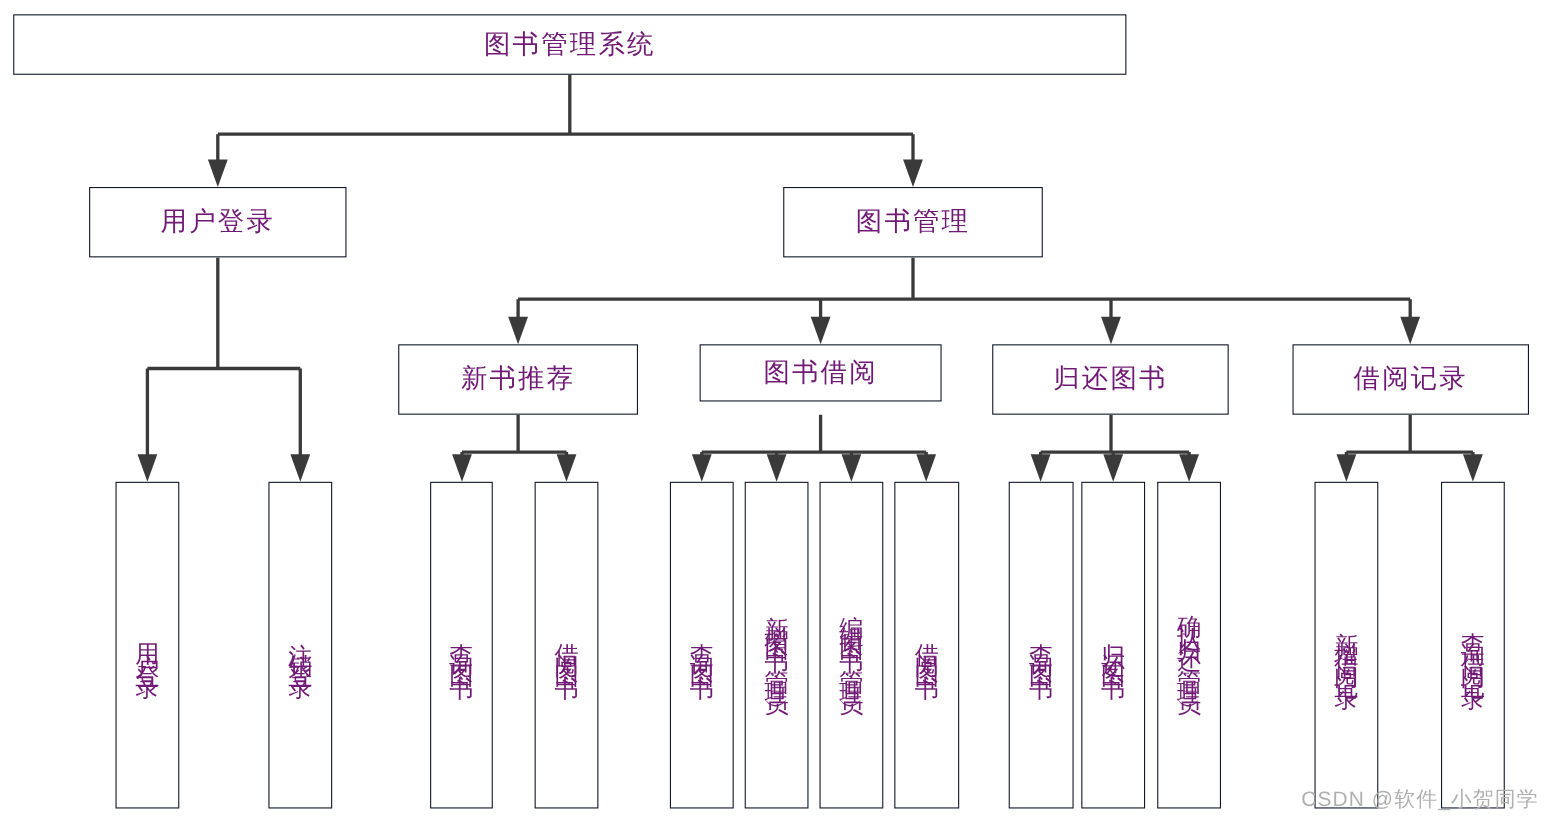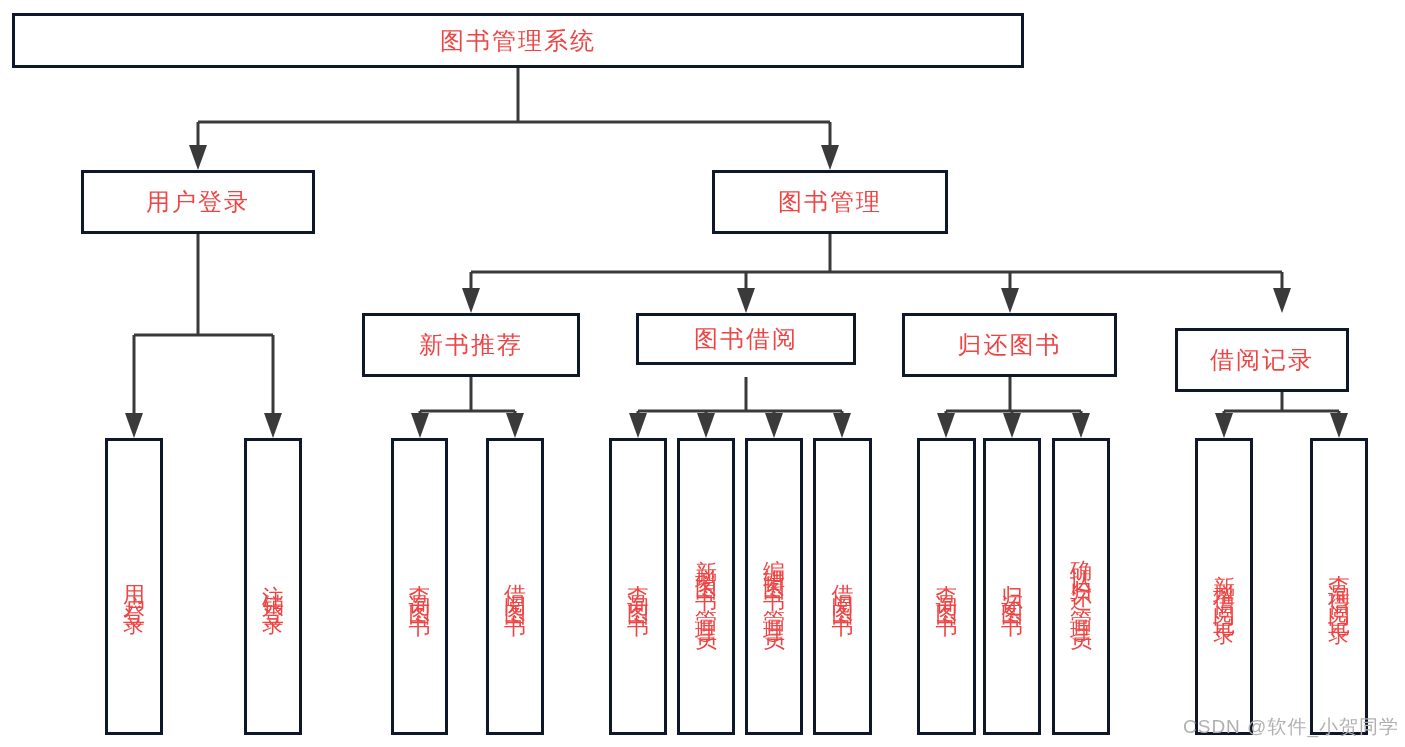--- a/index.html
+++ b/index.html
@@ -2,23 +2,23 @@
 <html><head>
 <meta charset="utf-8">
 <style>
   html,body{margin:0;padding:0;background:#ffffff;}
   body{width:1405px;height:747px;overflow:hidden;
        font-family:"Liberation Sans","DejaVu Sans",sans-serif;}
   #canvas{position:relative;width:1405px;height:747px;background:#ffffff;}
   #connectors{position:absolute;left:0;top:0;width:1405px;height:747px;}
   #connectors path{stroke:#3a3a3a;stroke-width:3;fill:none;}
   #connectors polygon{fill:#3a3a3a;stroke:none;}
-  .node{position:absolute;box-sizing:border-box;border:3px solid #0f172a;background:#ffffff;
+  .node{position:absolute;box-sizing:border-box;border:1px solid #0f172a;background:#ffffff;
         display:flex;align-items:center;justify-content:center;
-        color:#ef4444;font-size:24px;letter-spacing:2px;line-height:1;}
+        color:#701a75;font-size:24px;letter-spacing:2px;line-height:1;}
   .leaf{writing-mode:vertical-rl;font-size:22px;letter-spacing:10px;}
   #watermark{position:absolute;left:1183px;top:714px;width:212px;
              color:#b0b0b0;font-size:19px;letter-spacing:1px;white-space:nowrap;}
 </style>
 </head>
 <body>
 
 <div id="canvas">
 
   <svg id="connectors" viewBox="0 0 1405 747" xmlns="http://www.w3.org/2000/svg">
@@ -52,21 +52,21 @@
   </svg>
 
   <div class="node" style="left:12px;top:13px;width:1012px;height:55px">图书管理系统</div>
 
   <div class="node" style="left:81px;top:170px;width:234px;height:64px">用户登录</div>
   <div class="node" style="left:712px;top:170px;width:236px;height:64px">图书管理</div>
 
   <div class="node" style="left:362px;top:313px;width:218px;height:64px">新书推荐</div>
   <div class="node" style="left:636px;top:313px;width:220px;height:52px">图书借阅</div>
   <div class="node" style="left:902px;top:313px;width:215px;height:64px">归还图书</div>
-  <div class="node" style="left:1175px;top:328px;width:174px;height:64px">借阅记录</div>
+  <div class="node" style="left:1175px;top:313px;width:215px;height:64px">借阅记录</div>
 
   <div class="node leaf" style="left:105px;top:438px;width:58px;height:297px">用户登录</div>
   <div class="node leaf" style="left:244px;top:438px;width:58px;height:297px">注销登录</div>
 
   <div class="node leaf" style="left:391px;top:438px;width:57px;height:297px">查询图书</div>
   <div class="node leaf" style="left:486px;top:438px;width:58px;height:297px">借阅图书</div>
 
   <div class="node leaf" style="left:609px;top:438px;width:58px;height:297px">查询图书</div>
   <div class="node leaf" style="left:677px;top:438px;width:58px;height:297px">新增图书（管理员）</div>
   <div class="node leaf" style="left:745px;top:438px;width:58px;height:297px">编辑图书（管理员）</div>

